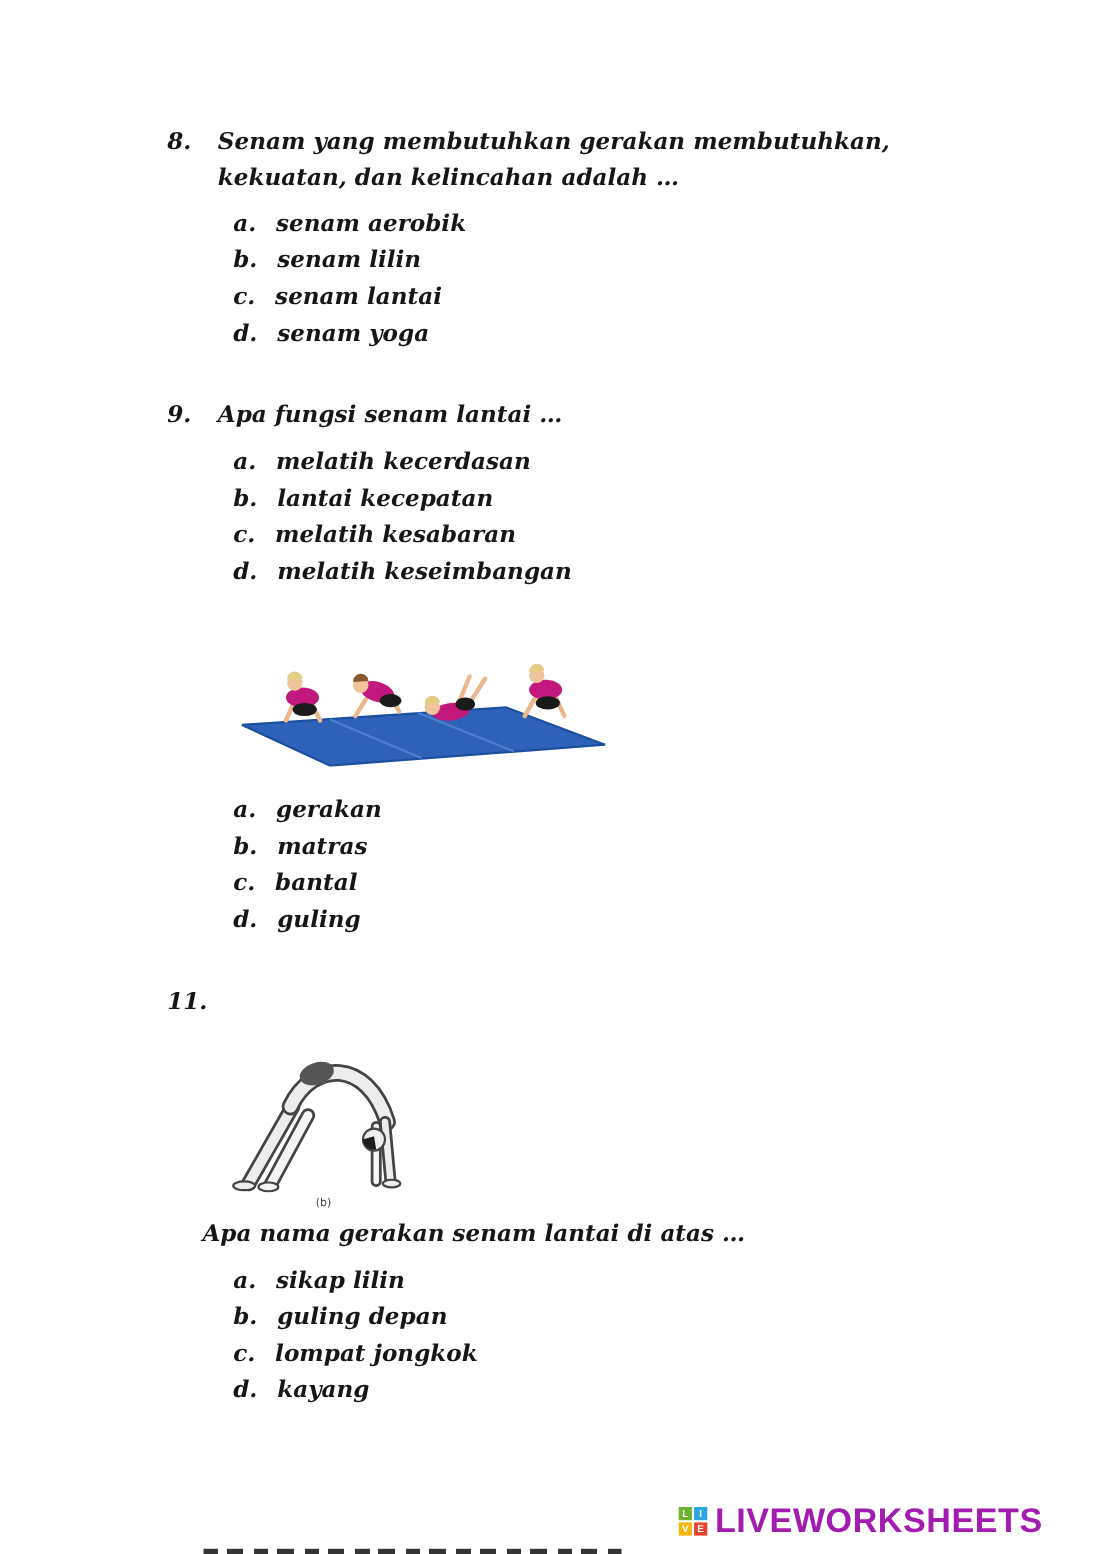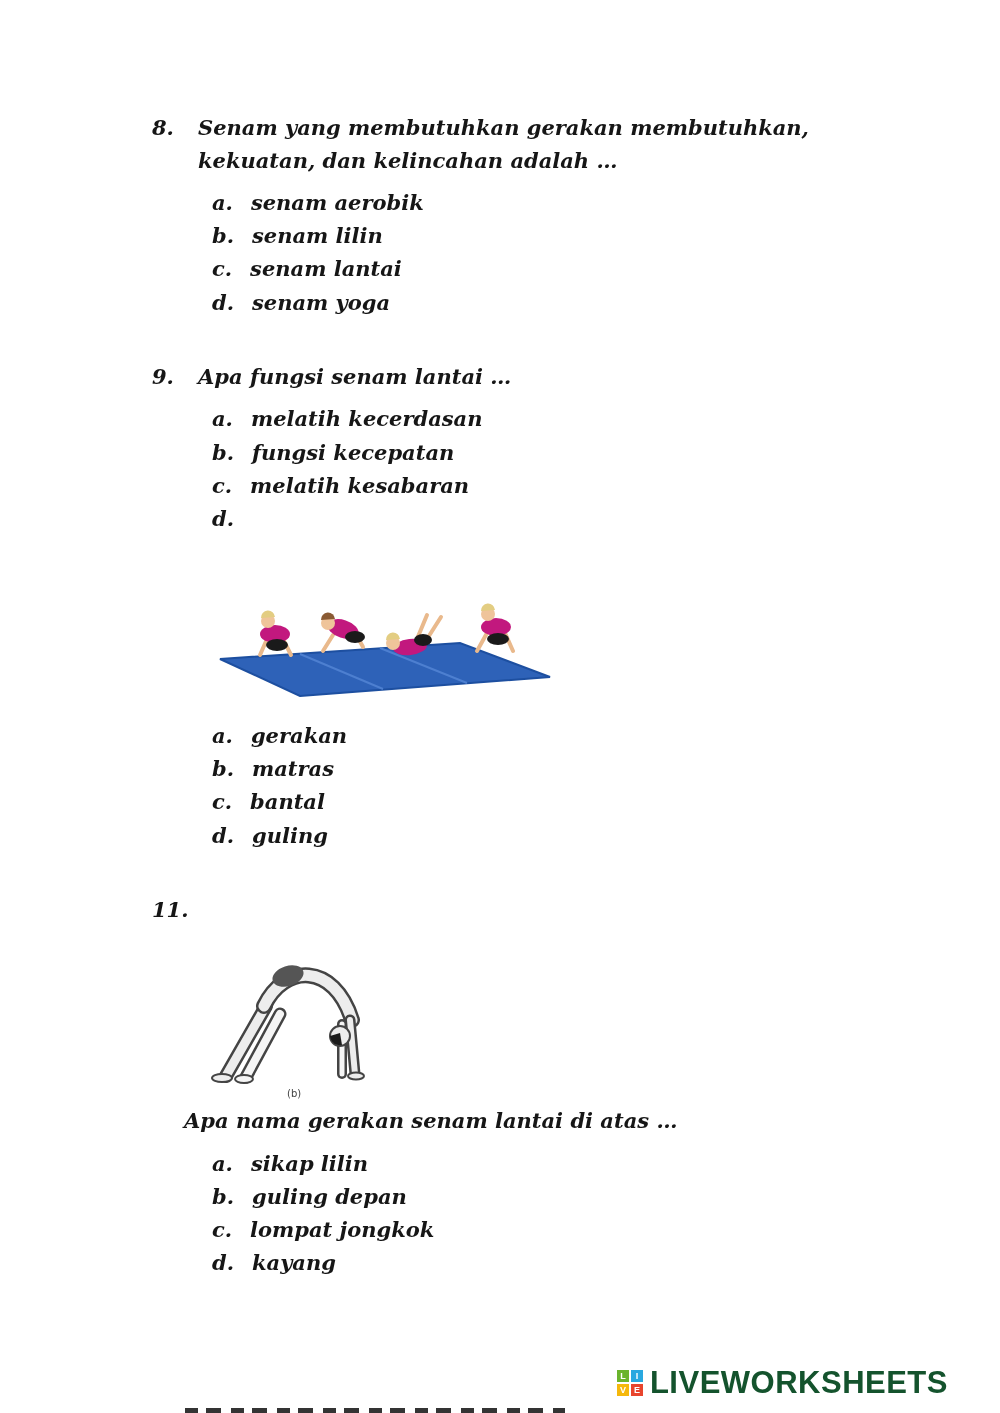--- a/index.html
+++ b/index.html
@@ -60,21 +60,21 @@
   }
   .cell-l { background: #6ab42d; }
   .cell-i { background: #29a8e0; }
   .cell-v { background: #f5b80c; }
   .cell-e { background: #e8442d; }
   .brand-text {
     font-family: "Liberation Sans", sans-serif;
     font-weight: bold;
     font-size: 31px;
     letter-spacing: 0.5px;
-    color: #14532d;
+    color: #a21caf;
   }
   .cutoff-strip {
     position: absolute;
     left: 185px;
     bottom: 0;
     width: 380px;
     height: 5px;
     background: repeating-linear-gradient(90deg, #1d1d1d 0 13px, transparent 13px 21px, #1d1d1d 21px 36px, transparent 36px 46px);
     opacity: 0.9;
   }
@@ -115,28 +115,29 @@
         <span class="q-number">9.</span>
         <span class="q-text">Apa fungsi senam lantai …</span>
       </div>
       <div class="options">
         <div class="option">
           <span class="opt-letter">a.</span>
           <span>melatih kecerdasan</span>
         </div>
         <div class="option">
           <span class="opt-letter">b.</span>
-          <span>fungsi kecepatan</span>
+          <span>lantai kecepatan</span>
         </div>
         <div class="option">
           <span class="opt-letter">c.</span>
           <span>melatih kesabaran</span>
         </div>
         <div class="option">
           <span class="opt-letter">d.</span>
+          <span>melatih keseimbangan</span>
         </div>
       </div>
     </div>
 
     <div class="question">
       <div class="figure-wrap">
         <svg width="350" height="120" viewBox="0 0 350 120">
 
           <polygon points="15,82 255,66 345,100 95,119" fill="#2e62b8"></polygon>
           <polygon points="15,82 255,66 345,100 95,119" fill="none" stroke="#1d4fa0" stroke-width="2"></polygon>

